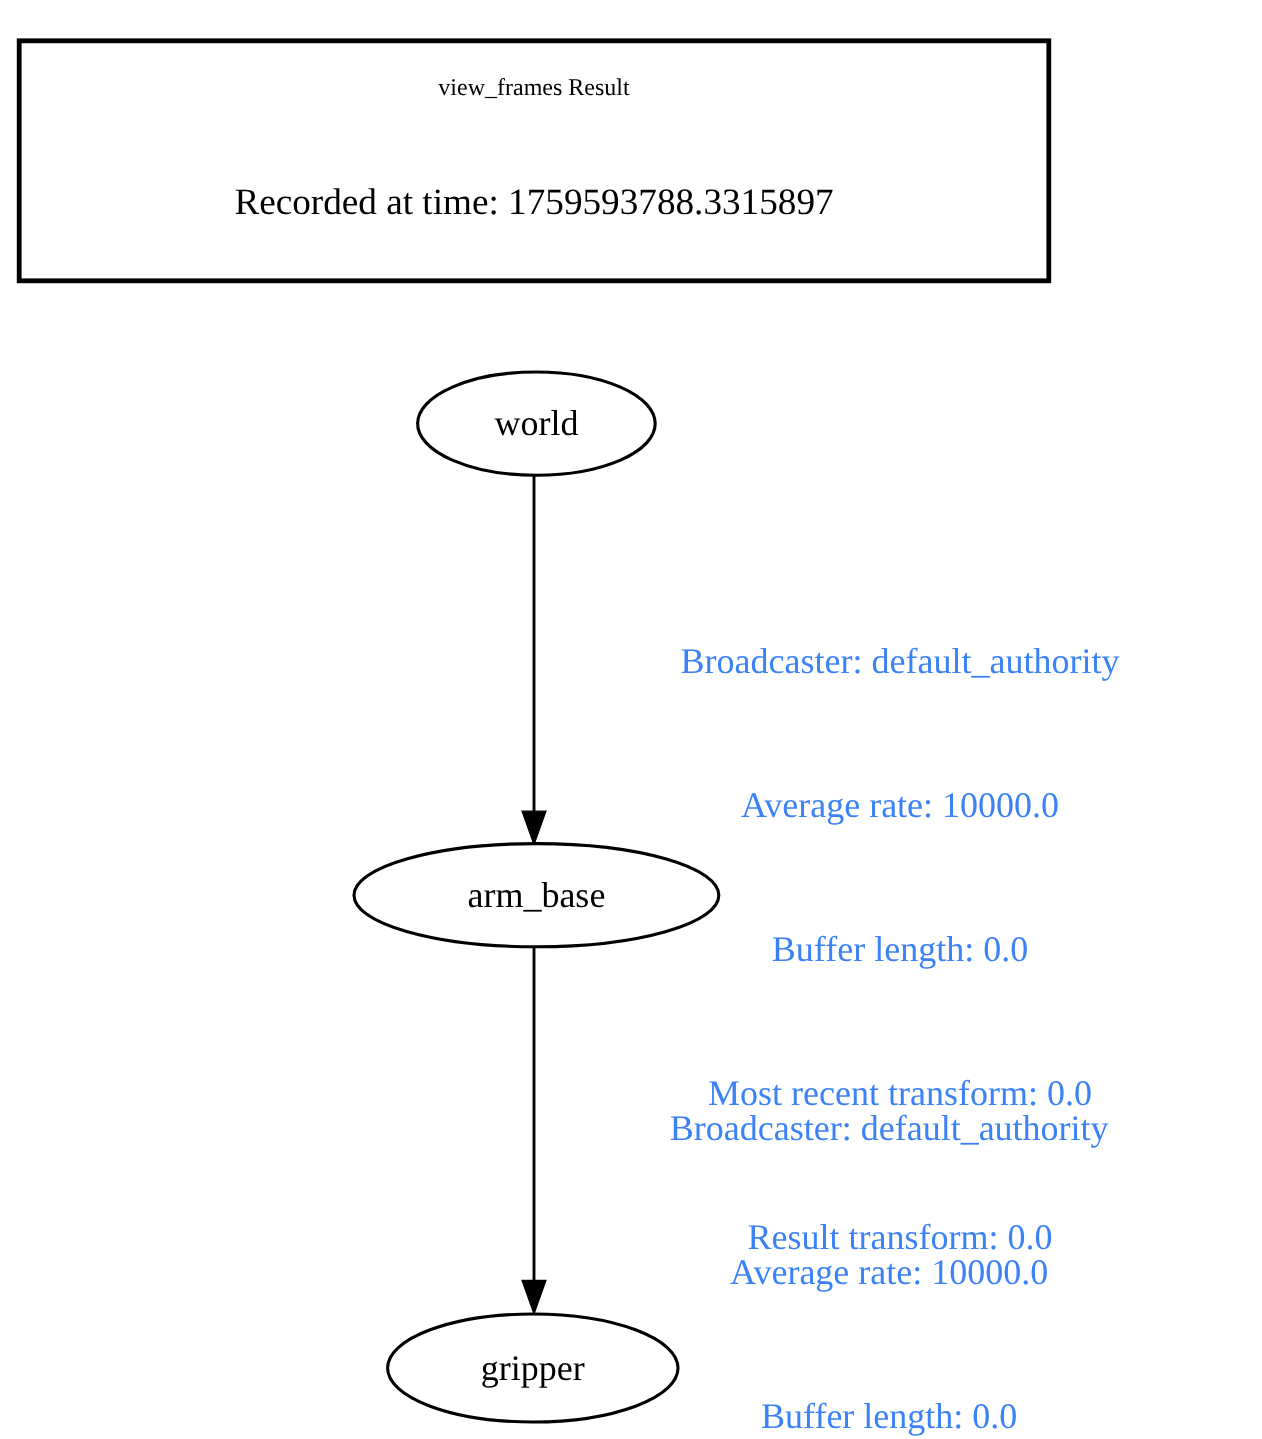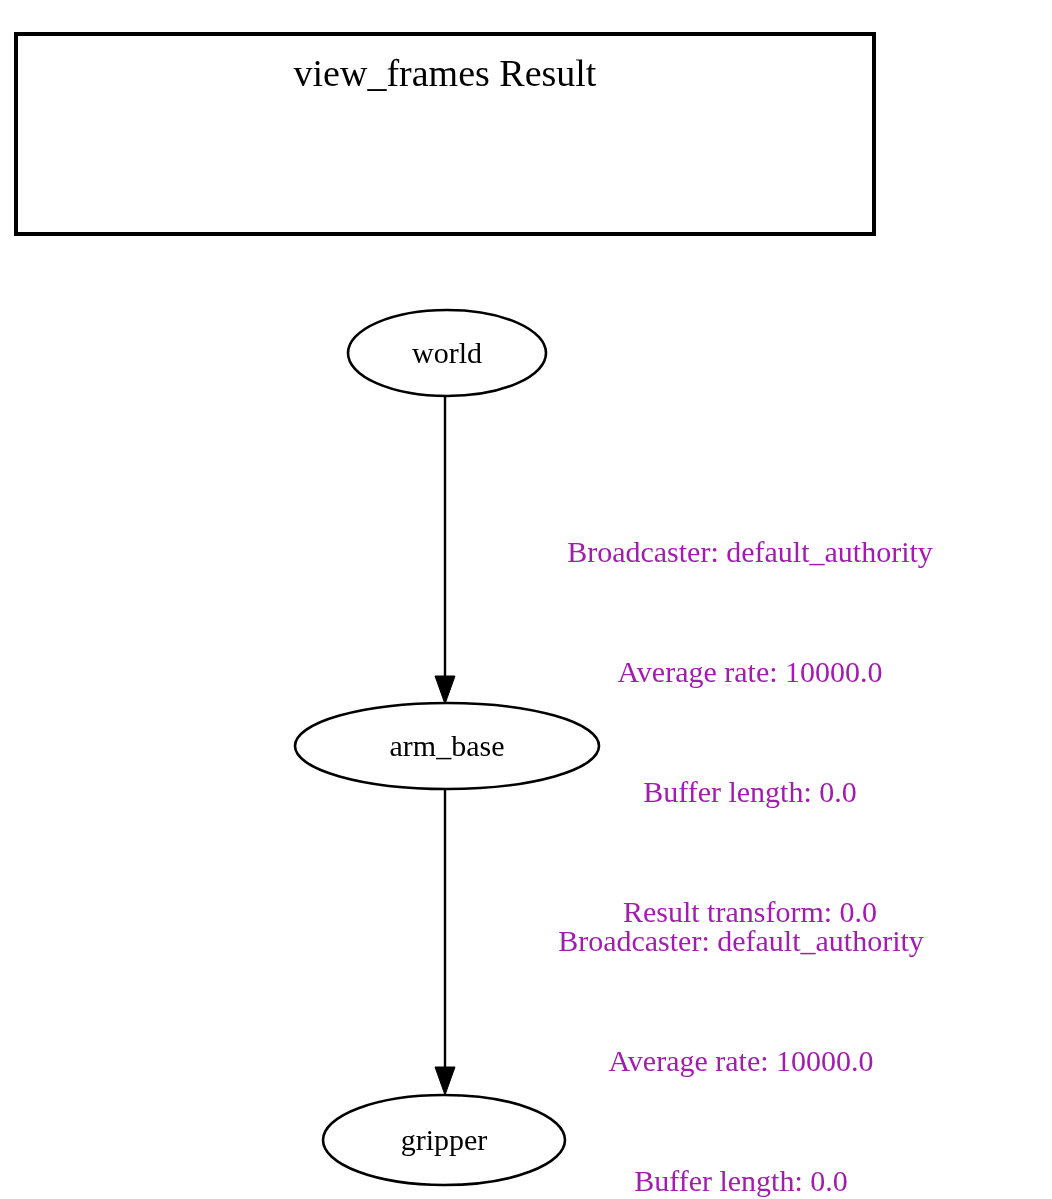--- a/index.html
+++ b/index.html
@@ -30,21 +30,21 @@
     box-sizing: border-box;
     border: 4px solid #000000;
     background: #ffffff;
   }
   .header-title {
     position: absolute;
     left: 0;
     top: 18px;
     width: 100%;
     text-align: center;
-    font-size: 38px;
+    font-size: 20px;
     line-height: 38px;
     white-space: pre;
   }
   .header-subtitle {
     position: absolute;
     left: 0;
     top: 113px;
     width: 100%;
     text-align: center;
     font-size: 31px;
@@ -83,21 +83,21 @@
     dominant-baseline: middle;
   }
 
   
   .edge-label {
     position: absolute;
     text-align: center;
     font-size: 30px;
     line-height: 40px;
     white-space: pre;
-    color: #a21caf;
+    color: #3b82f6;
   }
   .edge-label .line {
     display: block;
     white-space: pre;
   }
   #edge-label-world-armbase {
     left: 452px;
     top: 452px;
     width: 596px;
   }
@@ -107,20 +107,21 @@
     width: 590px;
   }
 </style>
 </head>
 <body>
 
 <div id="canvas">
 
   <div class="header-box">
     <div class="header-title">view_frames Result</div>
+    <div class="header-subtitle">Recorded at time: 1759593788.3315897</div>
   </div>
 
   <svg id="graph-layer" viewBox="0 0 1052 1199">
 
     <g>
       <line class="edge-line" x1="445" y1="396" x2="445" y2="689"></line>
       <polygon class="edge-arrowhead" points="445,704 435,676 455,676"></polygon>
     </g>
 
     <g>
@@ -142,20 +143,21 @@
       <ellipse class="node-ellipse" cx="444" cy="1140" rx="121" ry="45"></ellipse>
       <text class="node-label" x="444" y="1143">gripper</text>
     </g>
 
   </svg>
 
   <div class="edge-label" id="edge-label-world-armbase">
     <span class="line">Broadcaster: default_authority</span>
     <span class="line">Average rate: 10000.0</span>
     <span class="line">Buffer length: 0.0</span>
+    <span class="line">Most recent transform: 0.0</span>
     <span class="line">Result transform: 0.0</span>
   </div>
 
   <div class="edge-label" id="edge-label-armbase-gripper">
     <span class="line">Broadcaster: default_authority</span>
     <span class="line">Average rate: 10000.0</span>
     <span class="line">Buffer length: 0.0</span>
     
     
   </div>

